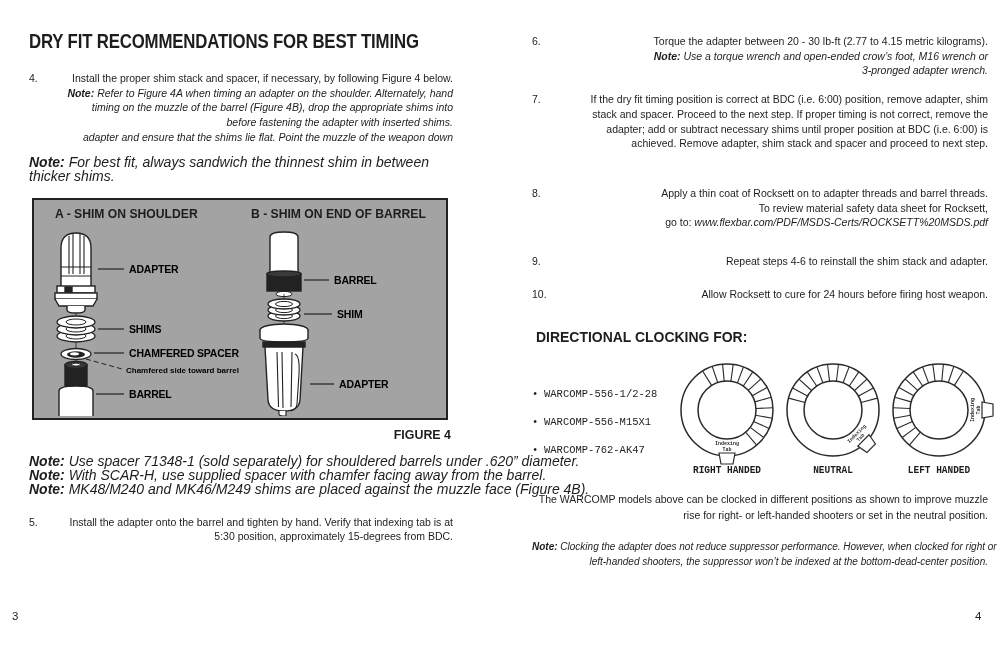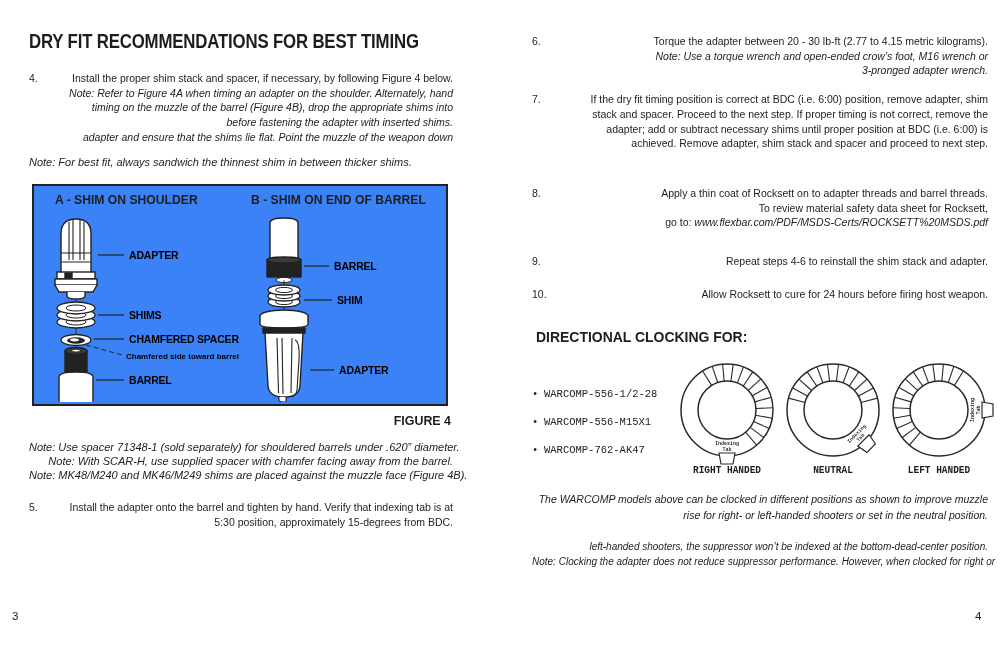--- a/index.html
+++ b/index.html
@@ -12,26 +12,26 @@
   .left-col{left:29px;top:30px;width:424px;}
   .right-col{left:532px;top:34px;width:456px;}
   .doc-title{
     font-size:20px;font-weight:bold;letter-spacing:-0.2px;white-space:nowrap;
     transform:scaleX(0.84);transform-origin:0 50%;margin:0 0 18px 0;
   }
   .step{display:flex;font-size:10.5px;line-height:14.7px;}
   .step .num{width:33px;flex:none;}
   .step .body{flex:1;}
   .line{white-space:nowrap;text-align:right;}
-  .nlabel{font-weight:normal;font-style:italic;margin-top:38px;}
+  .nlabel{font-weight:bold;font-style:italic;margin-top:38px;}
   .ital{font-style:italic;}
-  .note-block{font-size:11px;line-height:14.2px;}
+  .note-block{font-size:14px;line-height:14.2px;}
   .figure-box{
     position:relative;margin:15px 0 0 3px;width:412px;height:218px;
-    border:2px solid #222;background:#3b82f6;
+    border:2px solid #222;background:#a3a3a3;
   }
   .panel-title{
     position:absolute;top:6px;font-size:13.5px;font-weight:bold;white-space:nowrap;
     transform:scaleX(0.9);transform-origin:0 50%;
   }
   .panel-a-title{left:21px;}
   .panel-b-title{left:217px;}
   .figure-svg{position:absolute;left:0;top:24px;}
   .fig-label{font-size:10.5px;font-weight:bold;letter-spacing:-0.2px;}
   .fig-small{font-size:8px;font-weight:600;}
@@ -54,21 +54,21 @@
   .ring-wrap{width:116px;margin:0 -5px;text-align:center;}
   .ring-svg{display:block;}
   .ring-line{fill:none;stroke:#2a2a2a;stroke-width:1.5;}
   .tick-line{stroke:#2a2a2a;stroke-width:1.1;}
   .tab-shape{fill:#ffffff;stroke:#2a2a2a;stroke-width:1.2;}
   .tab-text{font-size:5px;font-weight:600;fill:#2a2a2a;}
   .ring-label{
     font-size:10.5px;font-weight:bold;margin-top:-10px;white-space:nowrap;
     transform:scaleX(0.9);
   }
-  .para{font-size:10.5px;line-height:15.5px;margin-top:16px;font-style:italic;}
+  .para{font-size:10.5px;line-height:15.5px;margin-top:16px;}
   .bottom-note{font-size:10px;line-height:14.5px;margin-top:17px;}
   .page-num{position:absolute;top:610px;font-size:11.5px;}
   .page-num-left{left:12px;}
   .page-num-right{left:975px;}
   .mb14{margin-bottom:14px;}
   .mb35{margin-bottom:35px;}
   .mb24{margin-bottom:24px;}
   .mb18{margin-bottom:18px;}
   .mb10{margin-bottom:10px;}
   .mb15{margin-bottom:15px;}
@@ -333,19 +333,19 @@
       </div>
     </div>
   </div>
 
   <div class="para">
     <div class="line">The WARCOMP models above can be clocked in different positions as shown to improve muzzle</div>
     <div class="line">rise for right- or left-handed shooters or set in the neutral position.</div>
   </div>
 
   <div class="bottom-note">
+    <div class="line"><span class="nlabel">Note:</span> <span class="ital">Clocking the adapter does not reduce suppressor performance. However, when clocked for right or</span></div>
     <div class="line ital">left-handed shooters, the suppressor won’t be indexed at the bottom-dead-center position.</div>
-    <div class="line"><span class="nlabel">Note:</span> <span class="ital">Clocking the adapter does not reduce suppressor performance. However, when clocked for right or</span></div>
   </div>
 </div>
 
 <div class="page-num page-num-left">3</div>
 <div class="page-num page-num-right">4</div>
 
 </body></html>

